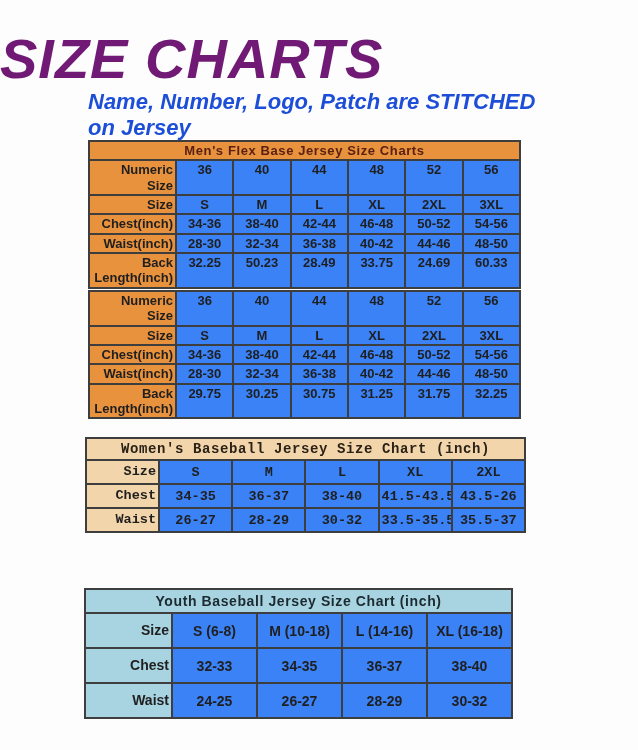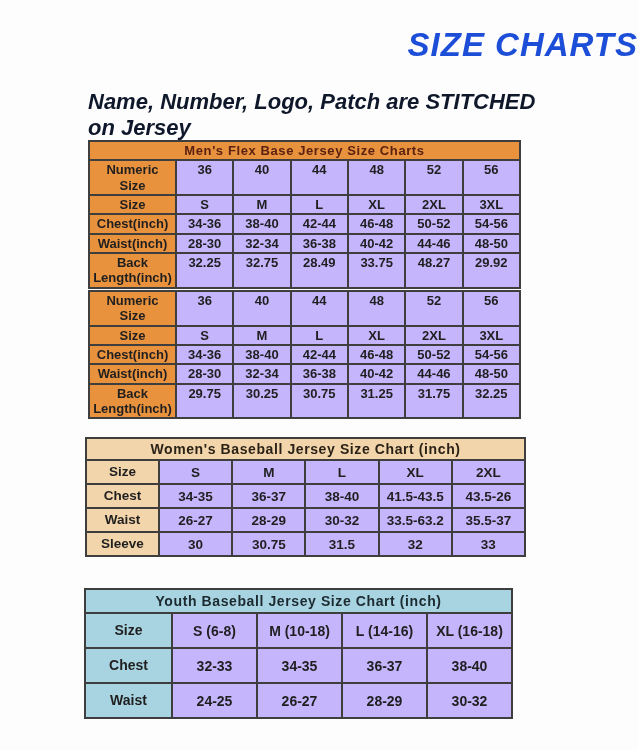--- a/index.html
+++ b/index.html
@@ -5,56 +5,57 @@
   html, body { margin: 0; padding: 0; }
   body {
     width: 638px; height: 750px;
     background: #fdfdfd;
     position: relative;
     font-family: "Liberation Sans", sans-serif;
     overflow: hidden;
   }
   .title {
     position: absolute; top: 26px; left: 0; width: 100%;
-    margin: 0; text-align: right;
-    font-style: italic; font-weight: 700; font-size: 33px;
+    margin: 0; text-align: left;
+    font-style: italic; font-weight: 700; font-size: 56px;
     letter-spacing: 1px;
-    color: #1d4ed8;
+    color: #701a75;
   }
   .subtitle {
     position: absolute; top: 89px; left: 88px;
     max-width: 478px; margin: 0;
     font-style: italic; font-weight: 700; font-size: 22px;
     line-height: 1.2;
-    color: #0f172a;
+    color: #1d4ed8;
   }
   table.chart {
     position: absolute;
     border-collapse: collapse;
     table-layout: fixed;
-    background: #c4b5fd;
+    background: #3b82f6;
   }
   .chart td {
     border: 2px solid #3e3e3e;
     font-weight: 700;
     text-align: center;
     padding: 1px 2px;
     color: #1f1f1f;
     overflow: hidden;
     white-space: nowrap;
   }
   .chart .table-title {
     background: var(--head);
     letter-spacing: 0.6px;
     white-space: nowrap;
   }
   .chart .label-cell {
     background: var(--head);
     white-space: normal;
     line-height: 1.18;
+    text-align: right;
   }
   .theme-orange { --head: #E9923E; }
   .theme-orange .table-title { color: #5B2110; }
   .theme-peach  { --head: #F3D5AB; }
   .theme-peach .table-title { color: #2b2217; }
   .theme-blue   { --head: #A8D3E1; }
   .theme-blue .table-title { color: #1c2a30; }
 
   
   .t-mens-flex-base, .t-mens-cool-base {
@@ -64,21 +65,21 @@
   .t-mens-cool-base { top: 290px; }
   .t-mens-flex-base td, .t-mens-cool-base td {
     vertical-align: top; line-height: 1.18;
   }
   .t-mens-flex-base .table-title, .t-mens-cool-base .table-title { height: 15px; }
 
   
   .t-womens-baseball {
     left: 85px; top: 437px; width: 441px; font-size: 13.5px;
   }
-  .t-womens-baseball td { vertical-align: middle; }
+  .t-womens-baseball td { vertical-align: middle; font-family: Liberation Mono, monospace; }
   .t-womens-baseball .table-title { height: 18px; font-size: 14px; }
   .t-womens-baseball .value-cell, .t-womens-baseball .label-cell { height: 20px; }
 
   
   .t-youth-baseball {
     left: 84px; top: 588px; width: 429px; font-size: 14px;
   }
   .t-youth-baseball td { vertical-align: middle; }
   .t-youth-baseball .table-title { height: 20px; }
   .t-youth-baseball .value-cell, .t-youth-baseball .label-cell { height: 31px; }
@@ -136,25 +137,25 @@
             <td class="value-cell">28-30</td>
             <td class="value-cell">32-34</td>
             <td class="value-cell">36-38</td>
             <td class="value-cell">40-42</td>
             <td class="value-cell">44-46</td>
             <td class="value-cell">48-50</td>
           </tr>
           <tr>
             <td class="label-cell">Back Length(inch)</td>
             <td class="value-cell">32.25</td>
-            <td class="value-cell">32.75</td>
+            <td class="value-cell">50.23</td>
             <td class="value-cell">28.49</td>
             <td class="value-cell">33.75</td>
-            <td class="value-cell">48.27</td>
-            <td class="value-cell">29.92</td>
+            <td class="value-cell">24.69</td>
+            <td class="value-cell">60.33</td>
           </tr>
         </tbody>
       </table>
       <table class="chart theme-orange t-mens-cool-base">
         <colgroup>
           <col style="width: 87px;">
           <col>
           <col>
           <col>
           <col>
@@ -236,30 +237,22 @@
             <td class="value-cell">36-37</td>
             <td class="value-cell">38-40</td>
             <td class="value-cell">41.5-43.5</td>
             <td class="value-cell">43.5-26</td>
           </tr>
           <tr>
             <td class="label-cell">Waist</td>
             <td class="value-cell">26-27</td>
             <td class="value-cell">28-29</td>
             <td class="value-cell">30-32</td>
-            <td class="value-cell">33.5-63.2</td>
+            <td class="value-cell">33.5-35.5</td>
             <td class="value-cell">35.5-37</td>
-          </tr>
-          <tr>
-            <td class="label-cell">Sleeve</td>
-            <td class="value-cell">30</td>
-            <td class="value-cell">30.75</td>
-            <td class="value-cell">31.5</td>
-            <td class="value-cell">32</td>
-            <td class="value-cell">33</td>
           </tr>
         </tbody>
       </table>
       <table class="chart theme-blue t-youth-baseball">
         <colgroup>
           <col style="width: 87px;">
           <col>
           <col>
           <col>
           <col>

